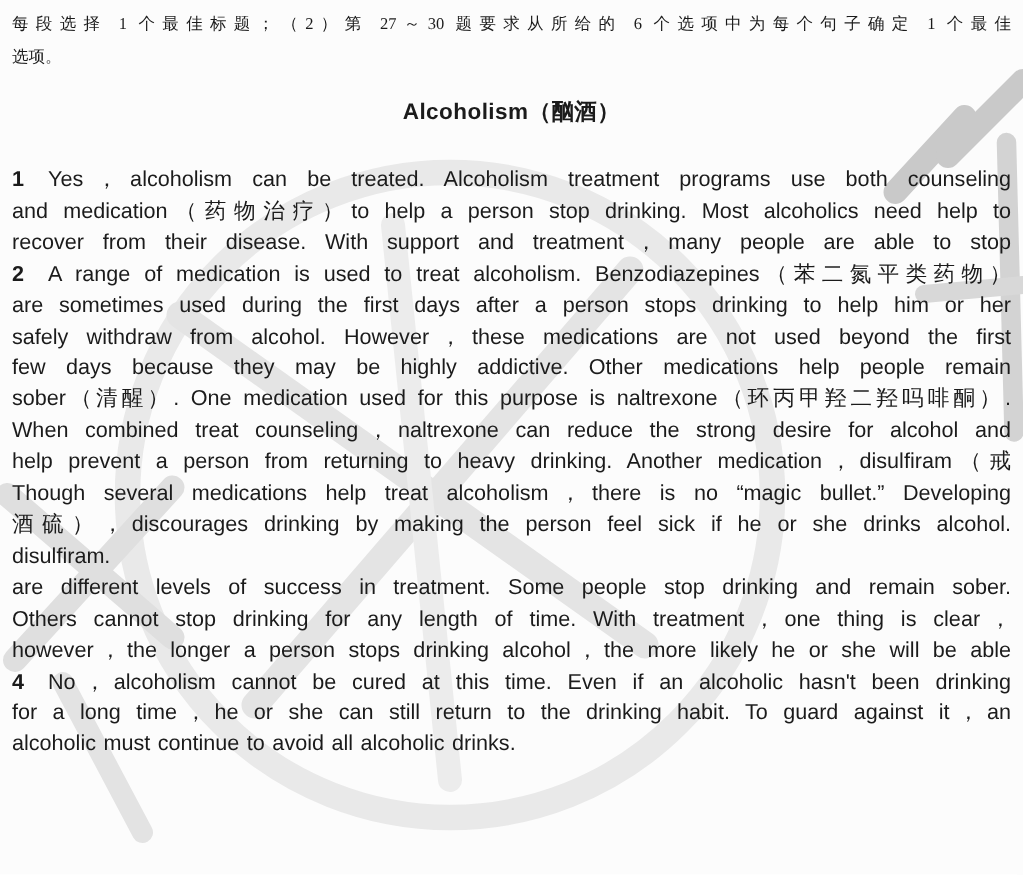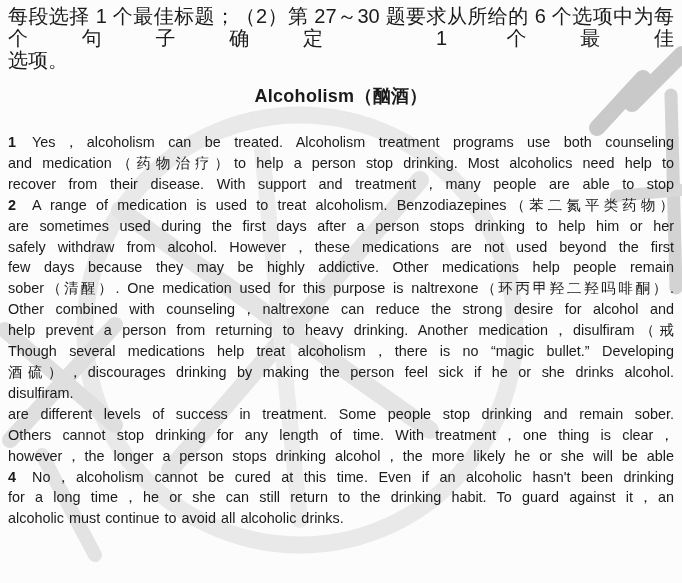--- a/index.html
+++ b/index.html
@@ -21,35 +21,36 @@
     left: 0;
     top: 0;
     pointer-events: none;
   }
   .content {
     position: relative;
     z-index: 1;
     padding: 5px 8px 0 8px;
   }
   .instructions {
-    font-size: 20px;
+    font-size: 11px;
     line-height: 22px;
+    font-family: Liberation Serif, serif;
   }
   .instructions .line {
     text-align: justify;
     text-align-last: justify;
   }
   .instructions .line.last {
     text-align-last: left;
   }
   .passage-title {
     margin-top: 15px;
     text-align: center;
     font-weight: 700;
-    font-size: 18px;
+    font-size: 15px;
     line-height: 21px;
     letter-spacing: 0.3px;
   }
   .passage {
     margin-top: 25px;
     font-size: 14.4px;
     line-height: 20.9px;
     word-spacing: 1px;
   }
   .passage .line {
@@ -101,21 +102,21 @@
           <div class="line"><span class="para-num">1</span>Yes，alcoholism can be treated. Alcoholism treatment programs use both counseling</div>
           <div class="line">and medication（药物治疗）to help a person stop drinking. Most alcoholics need help to</div>
           <div class="line">recover from their disease. With support and treatment，many people are able to stop</div>
         </div>
         <div>
           <div class="line"><span class="para-num">2</span>A range of medication is used to treat alcoholism. Benzodiazepines（苯二氮平类药物）</div>
           <div class="line">are sometimes used during the first days after a person stops drinking to help him or her</div>
           <div class="line">safely withdraw from alcohol. However，these medications are not used beyond the first</div>
           <div class="line">few days because they may be highly addictive. Other medications help people remain</div>
           <div class="line">sober（清醒）. One medication used for this purpose is naltrexone（环丙甲羟二羟吗啡酮）.</div>
-          <div class="line">Other combined with counseling，naltrexone can reduce the strong desire for alcohol and</div>
+          <div class="line">When combined treat counseling，naltrexone can reduce the strong desire for alcohol and</div>
           <div class="line">help prevent a person from returning to heavy drinking. Another medication，disulfiram（戒</div>
           <div class="line">Though several medications help treat alcoholism，there is no “magic bullet.” Developing</div>
           <div class="line">酒硫），discourages drinking by making the person feel sick if he or she drinks alcohol.</div>
           <div class="line last">disulfiram.</div>
         </div>
         <div>
           <div class="line">are different levels of success in treatment. Some people stop drinking and remain sober.</div>
           <div class="line">Others cannot stop drinking for any length of time. With treatment，one thing is clear，</div>
           <div class="line">however，the longer a person stops drinking alcohol，the more likely he or she will be able</div>
         </div>

